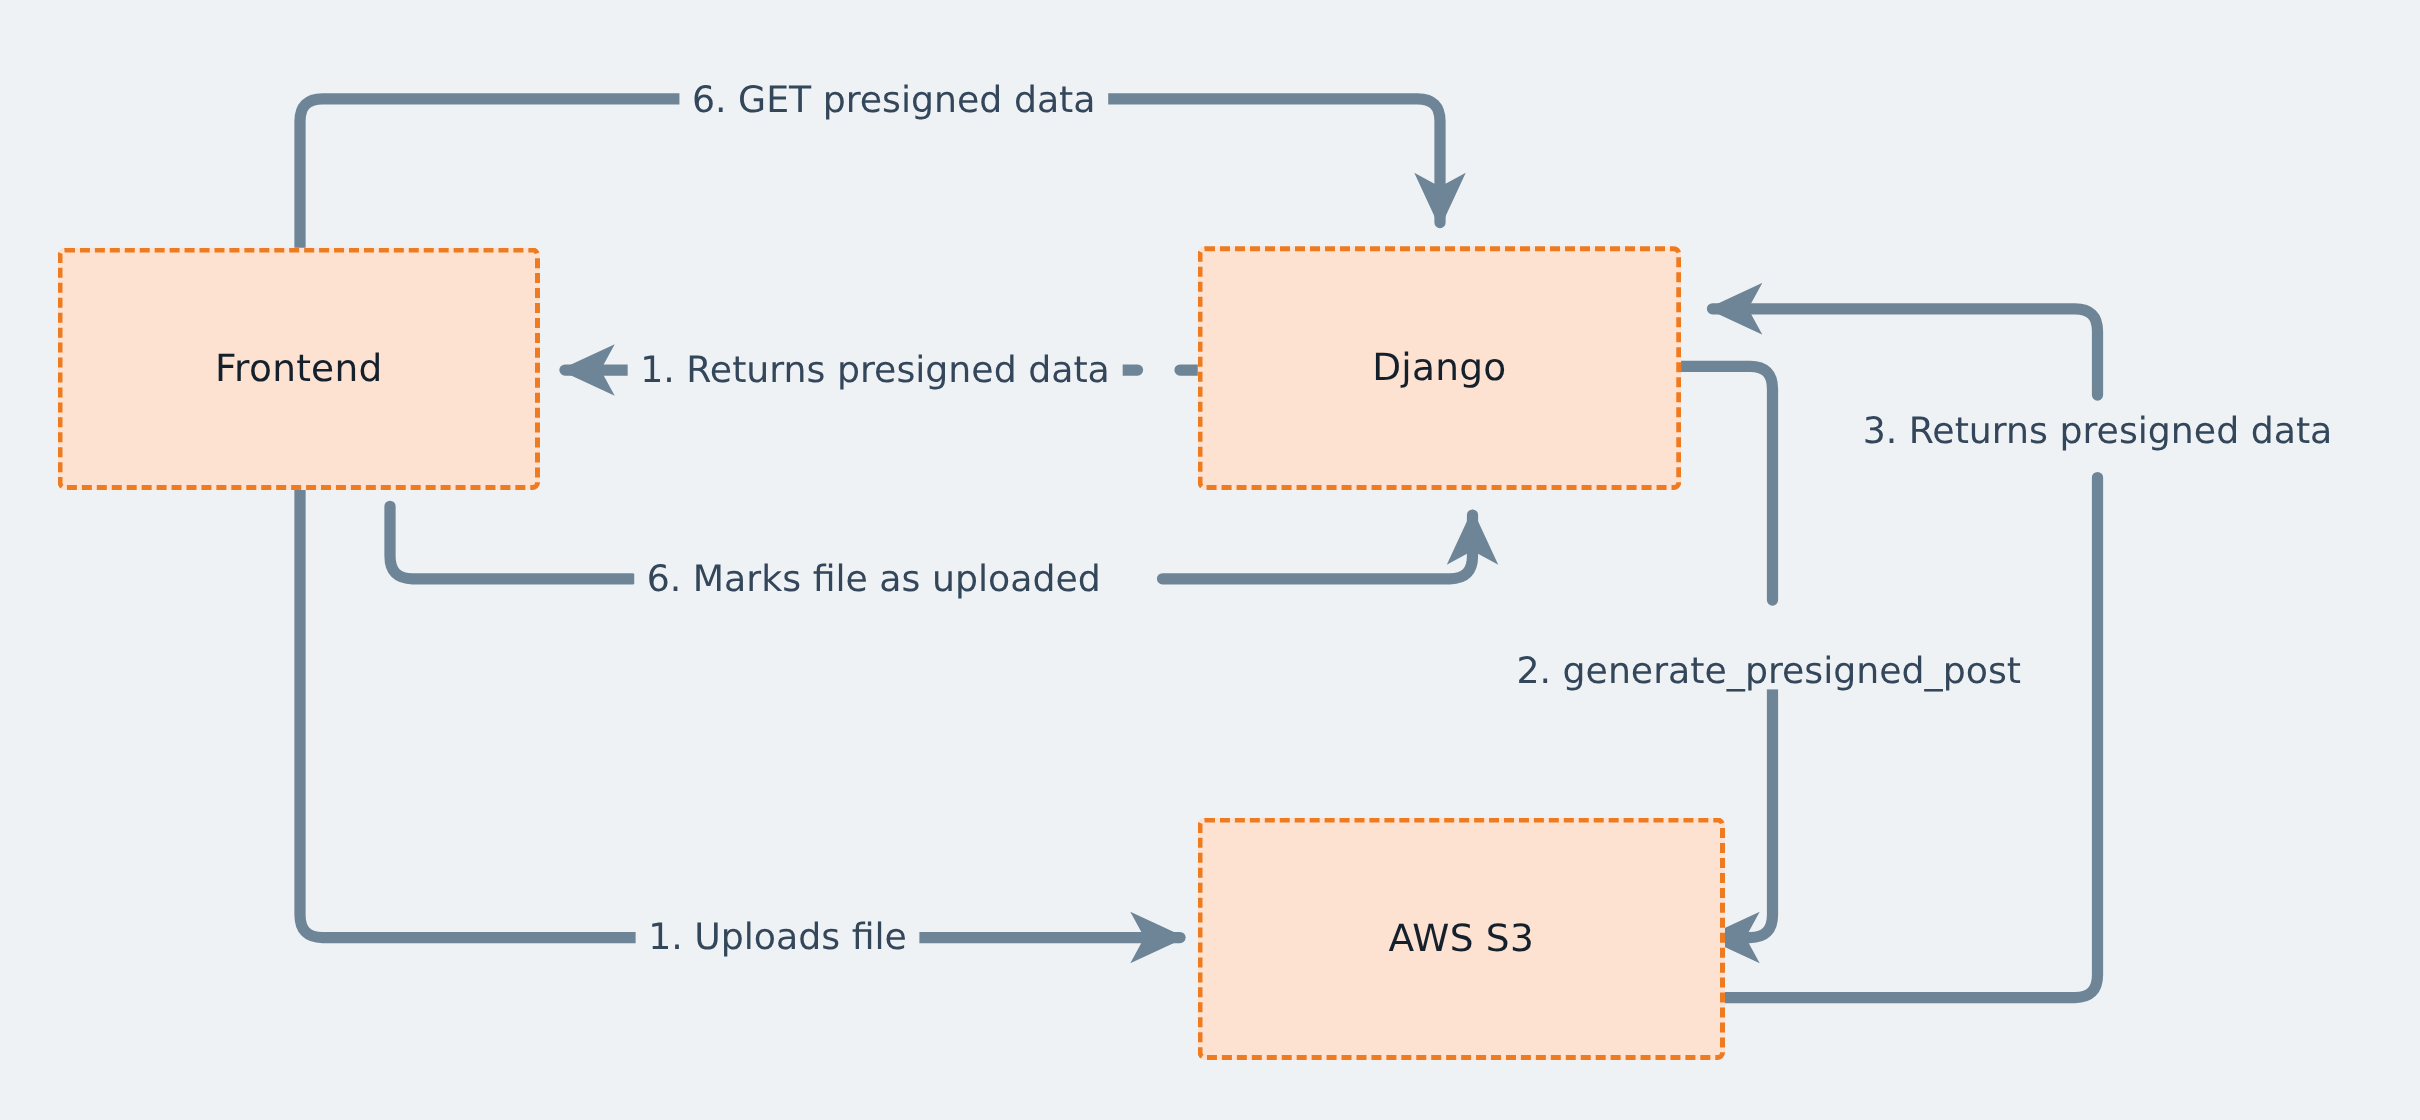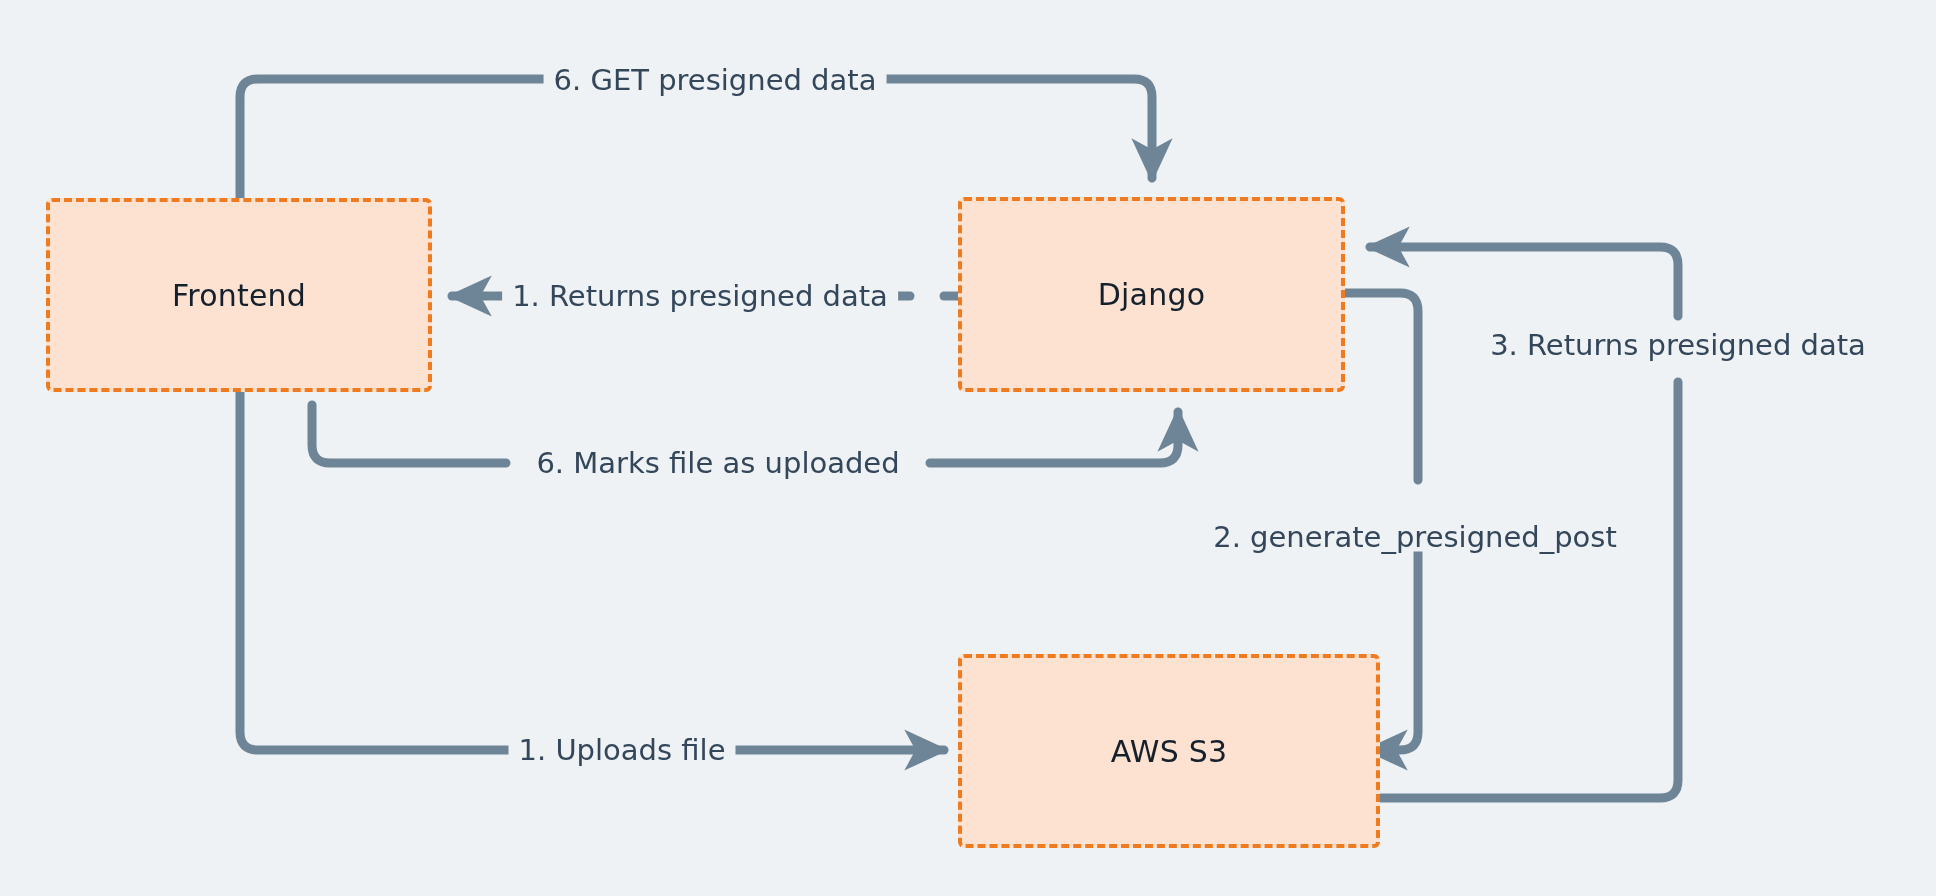--- a/index.html
+++ b/index.html
@@ -53,21 +53,21 @@
     padding: 0 10px;
     line-height: 1;
     transform: translate(-50%, -50%);
   }
   #node-frontend { left: 46px;  top: 198px; width: 386px; height: 194px; }
   #node-django   { left: 958px; top: 197px; width: 387px; height: 195px; }
   #node-awss3    { left: 958px; top: 654px; width: 422px; height: 194px; }
 
   #label-1 { left: 715px;  top: 80px;  }
   #label-4 { left: 700px;  top: 296px; }
-  #label-6 { left: 718px;  top: 463px; }
+  #label-6 { left: 699px;  top: 463px; }
   #label-5 { left: 622px;  top: 750px; }
   #label-2 { left: 1415px; top: 537px; }
   #label-3 { left: 1678px; top: 328px; margin-top: 17px; }
 </style>
 </head>
 <body>
 
 <div id="diagram-root">
 
   <svg class="edge-layer" viewBox="0 0 1936 896" width="1936" height="896" xmlns="http://www.w3.org/2000/svg">

